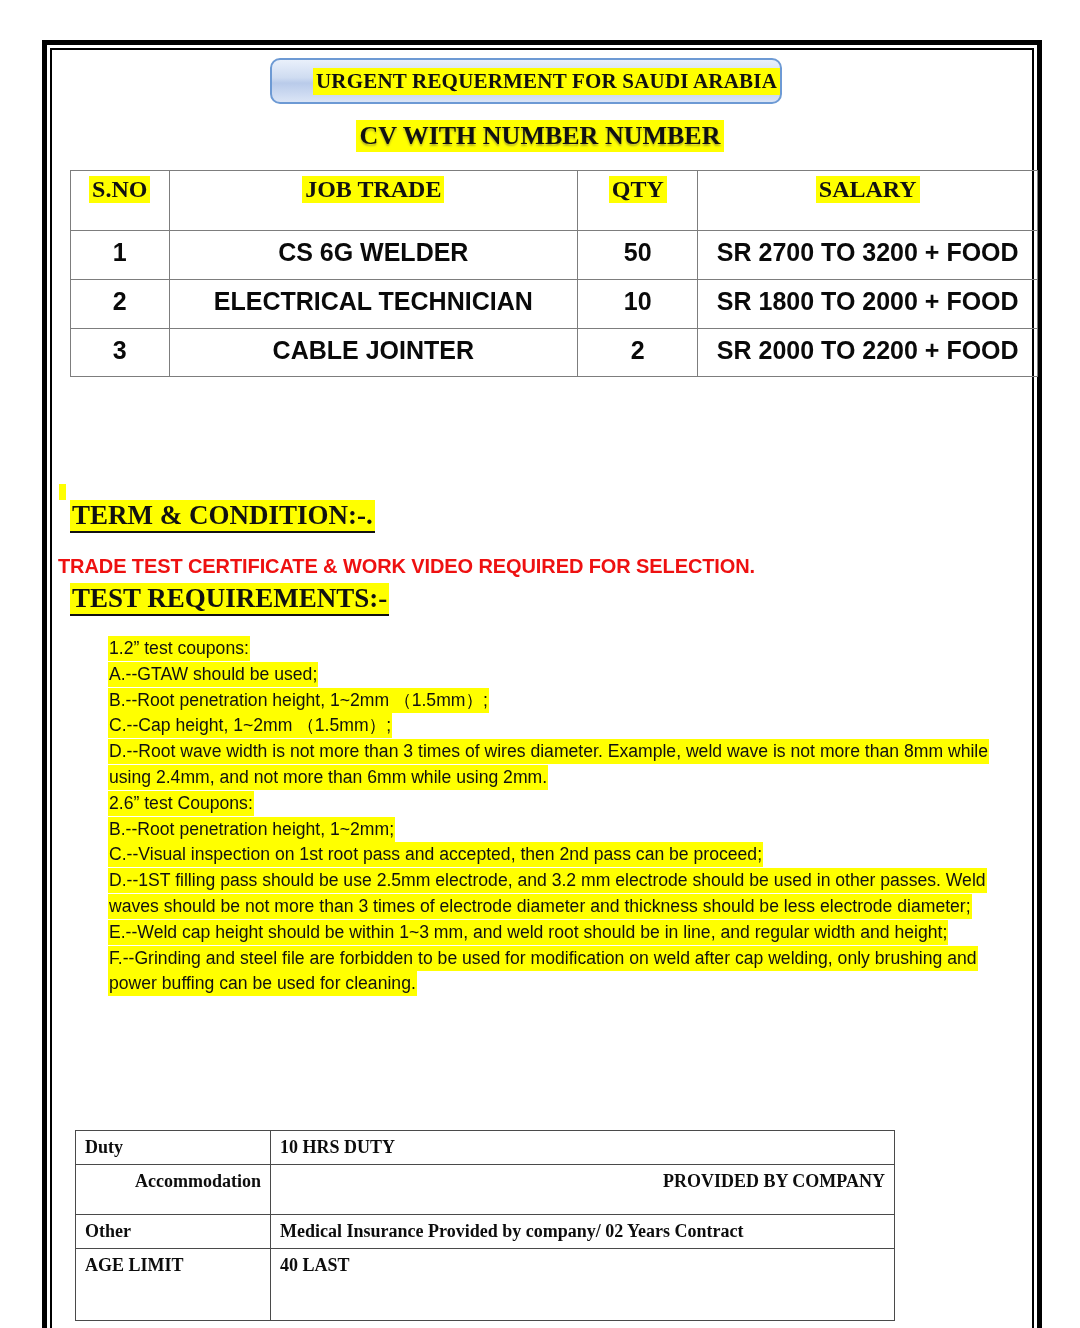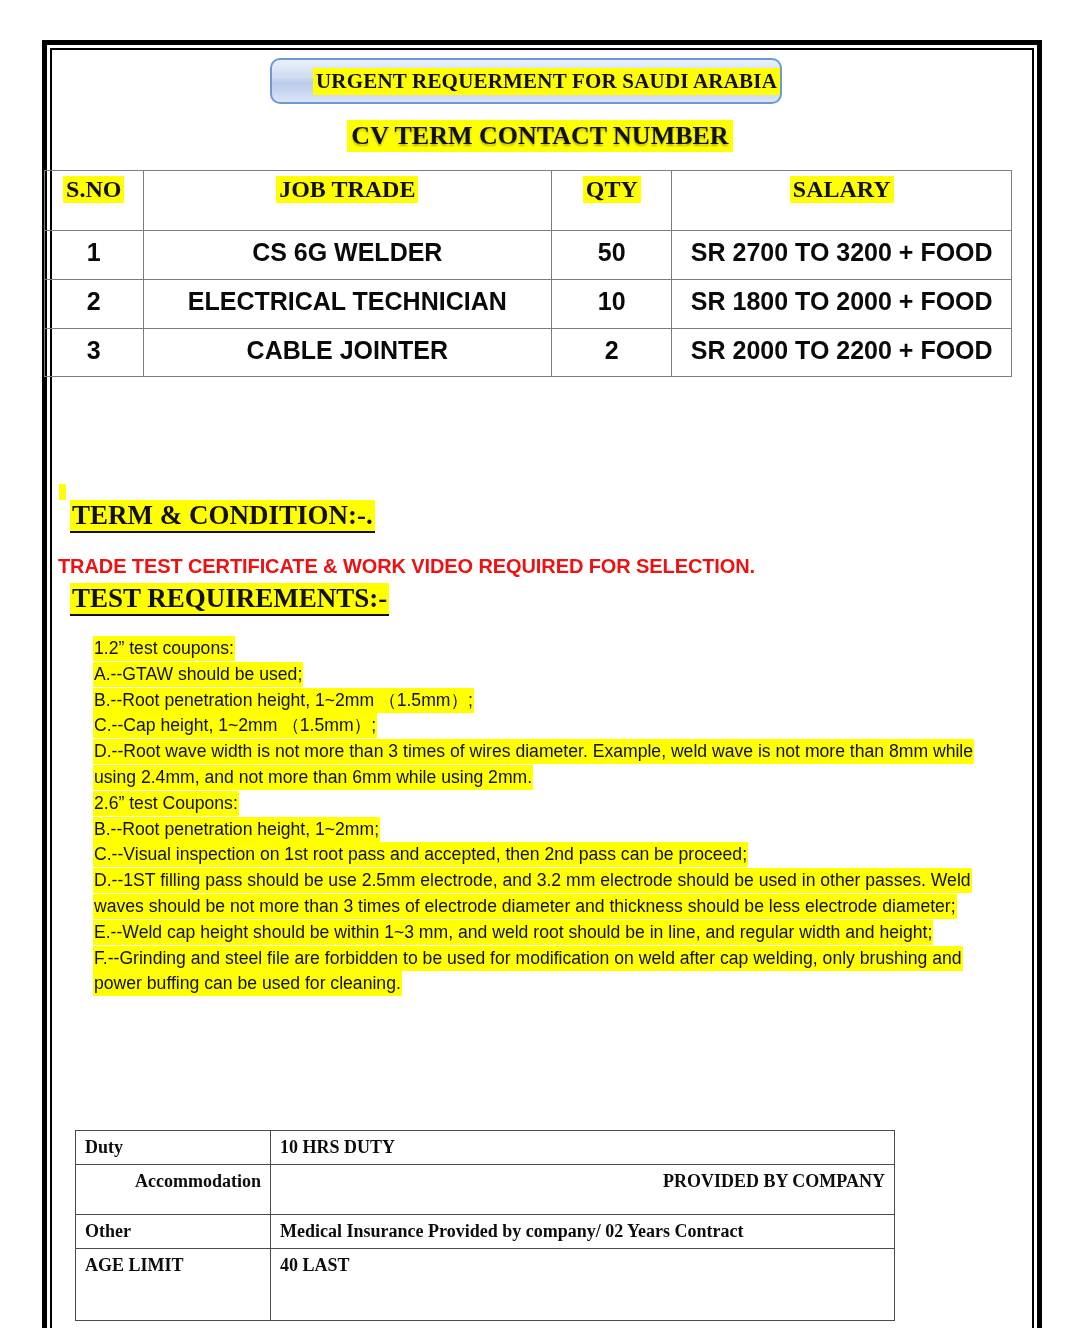--- a/index.html
+++ b/index.html
@@ -85,21 +85,21 @@
     font-weight: bold;
     font-size: 26px;
     padding: 1px 4px;
     text-shadow: 0 2px 2px rgba(120,120,60,0.55);
     white-space: nowrap;
   }
 
   
   .jobs-table {
     position: absolute;
-    left: 44px;
+    left: 70px;
     top: 170px;
     width: 968px;
     border-collapse: collapse;
     table-layout: fixed;
   }
   .jobs-table td, .jobs-table th {
     border: 1px solid #7d7d7d;
     padding: 0;
     text-align: center;
     vertical-align: top;
@@ -166,21 +166,21 @@
     font-size: 20px;
     color: #ee1111;
     letter-spacing: -0.1px;
     white-space: nowrap;
     margin-top: 16px;
   }
 
   
   .reqs {
     position: absolute;
-    left: 93px;
+    left: 108px;
     top: 636px;
     width: 900px;
     font-family: "Liberation Sans", sans-serif;
     font-size: 17.6px;
     color: #111111;
     line-height: 25.8px;
   }
   .reqs p {
     margin: 0;
     padding: 0;
@@ -221,21 +221,21 @@
   <div class="page-frame-inner"></div>
 </div>
 
 <div class="content">
 
   <div class="banner">
     <span class="banner-text">URGENT REQUERMENT FOR SAUDI ARABIA</span>
   </div>
 
   <div class="subtitle">
-    <span class="subtitle-text">CV TERM CONTACT NUMBER</span>
+    <span class="subtitle-text">CV WITH NUMBER NUMBER</span>
   </div>
 
   <table class="jobs-table">
     <colgroup>
       <col class="col-sno">
         <col class="col-trade">
         <col class="col-qty">
         <col class="col-salary">
     </colgroup>
     <thead>

